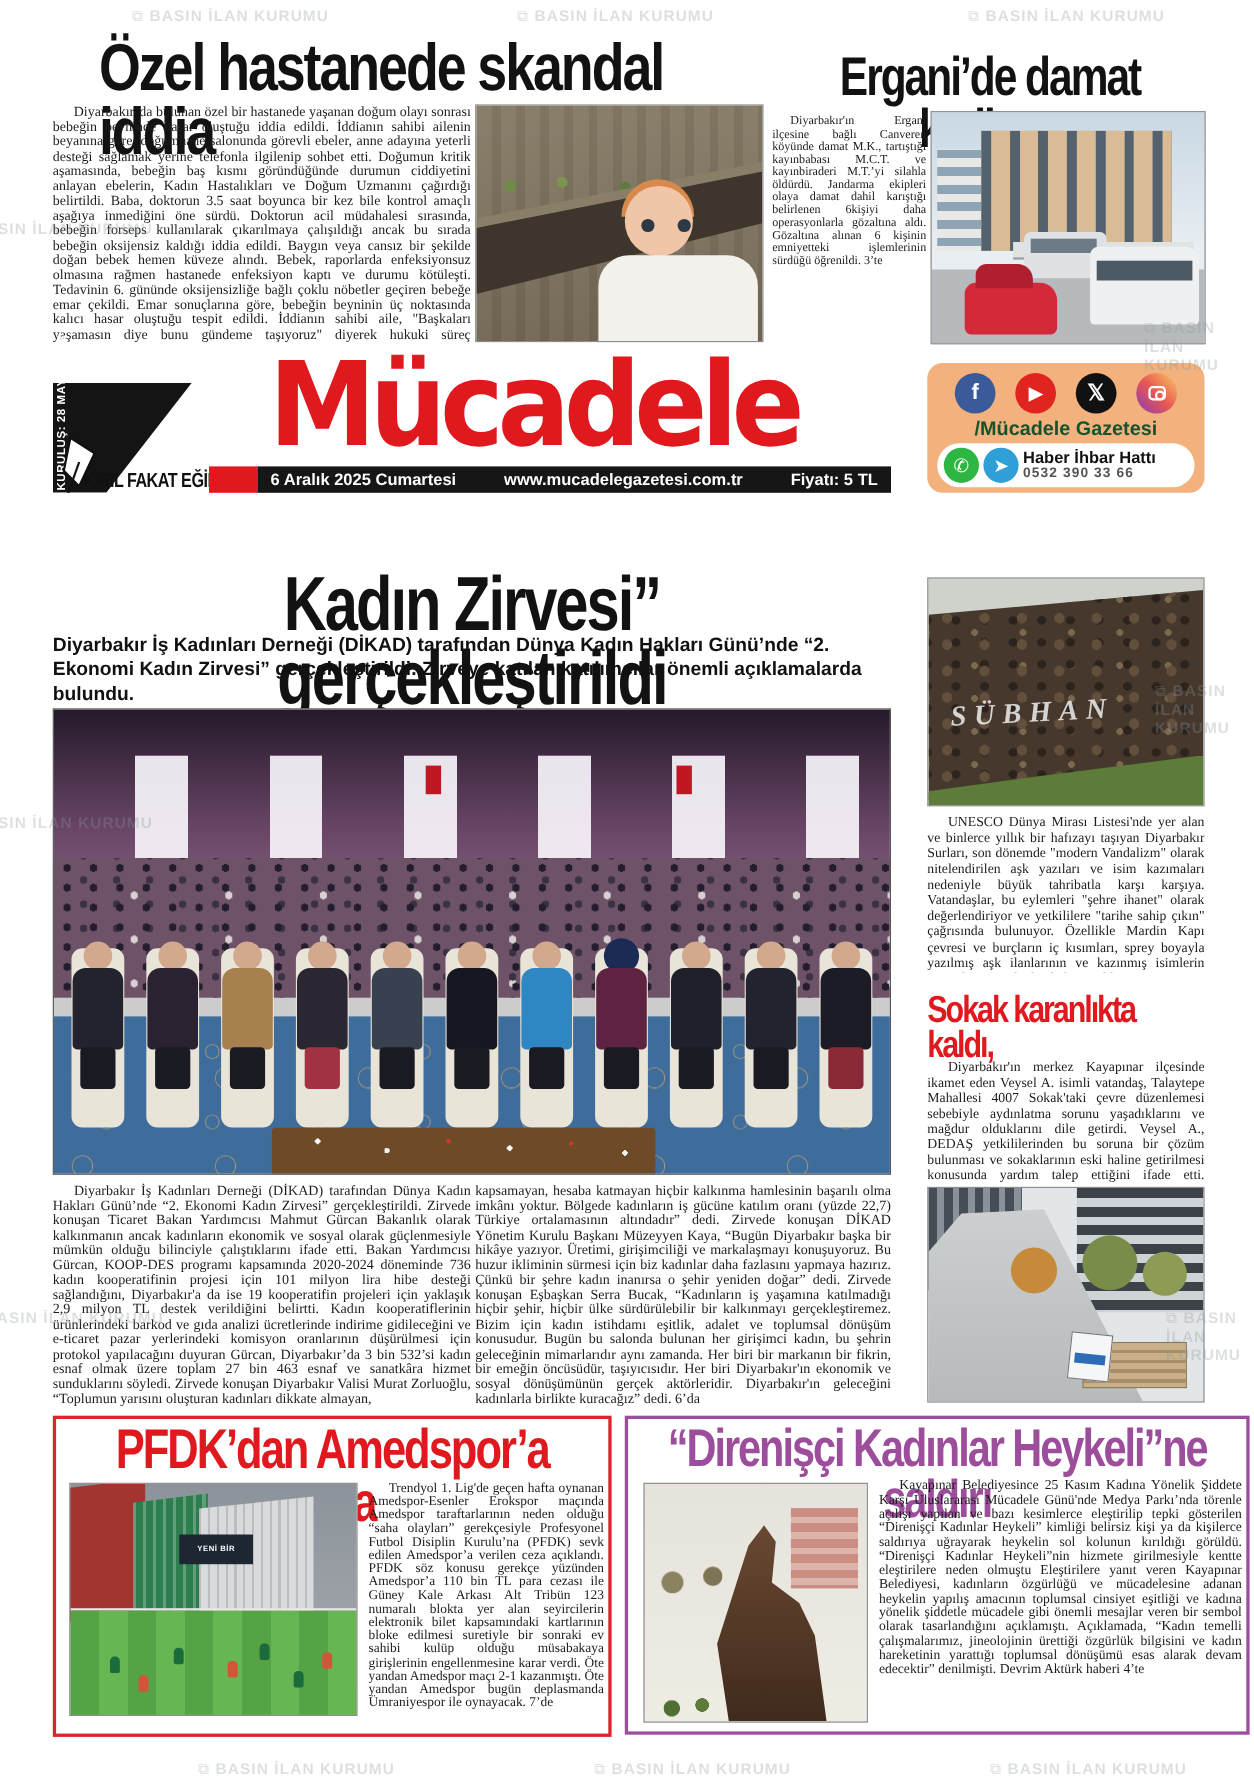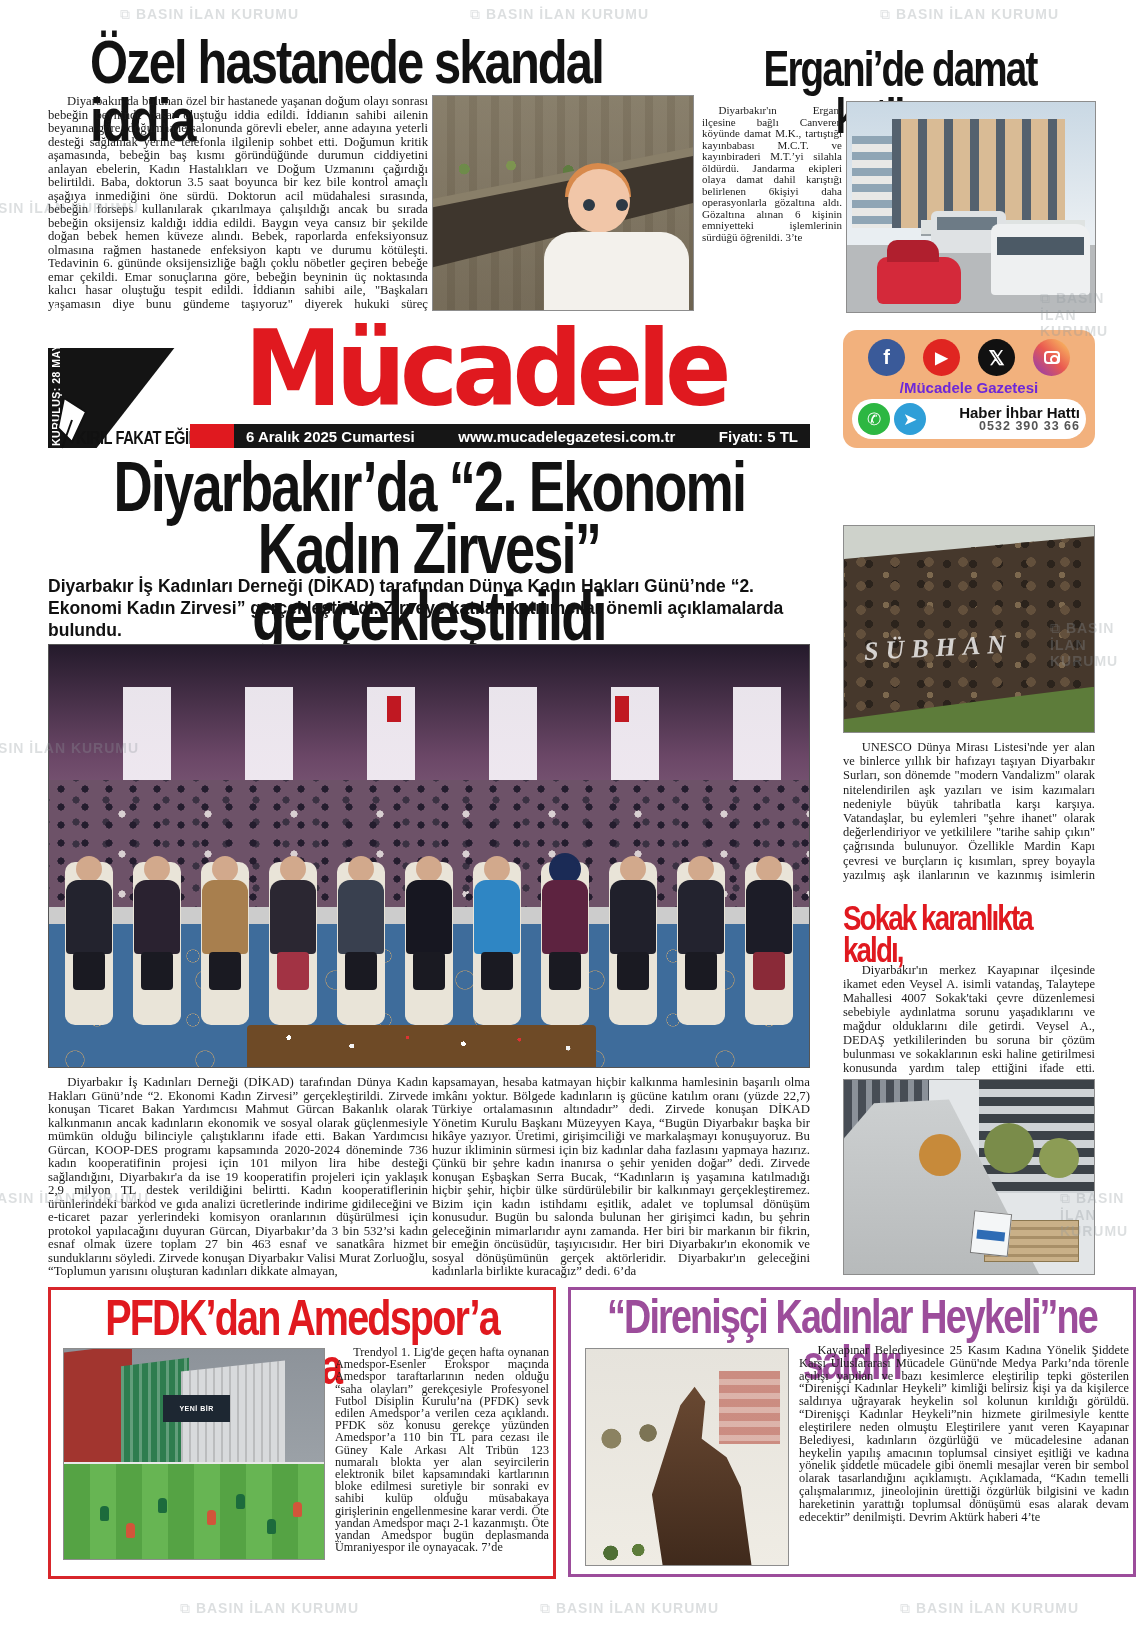--- a/index.html
+++ b/index.html
@@ -28,24 +28,24 @@
              font:800 100px "DejaVu Sans",sans-serif;letter-spacing:-6px;transform:scale(.98,1.06);transform-origin:center top;}
   #redsq{left:190px;top:424px;width:44px;height:24px;background:#e0191f;}
   #infobar{left:234px;top:424px;width:576px;height:24px;background:#161616;color:#fff;
            display:flex;align-items:center;justify-content:space-between;font-weight:bold;font-size:15px;padding:0 12px;}
   
   #socbox{left:843px;top:330px;width:252px;height:118px;background:#f2b17d;border-radius:14px;
           display:flex;flex-direction:column;align-items:center;padding-top:9px;}
   .srow{display:flex;gap:18px;}
   .sic{width:37px;height:37px;border-radius:50%;display:flex;align-items:center;justify-content:center;
        color:#fff;font-weight:bold;font-size:20px;}
-  #handle{font-weight:bold;font-size:15px;color:#6d28d9;margin:3px 0 3px;}
+  #handle{font-weight:bold;font-size:18px;color:#14532d;margin:3px 0 3px;}
   #tippill{background:#fff;border-radius:20px;width:234px;height:40px;display:flex;align-items:center;padding:0 6px;gap:4px;}
   .sic2{width:32px;height:32px;border-radius:50%;display:flex;align-items:center;justify-content:center;color:#fff;font-size:17px;}
-  #tiptext{flex:1;text-align:right;line-height:1.02;}
+  #tiptext{flex:1;text-align:left;line-height:1.02;}
   #tiptext .t1{font-weight:bold;font-size:15px;color:#111;}
   #tiptext .t2{font-weight:bold;font-size:12.5px;color:#555;letter-spacing:1px;}
   
   #boxL{left:48px;top:1287px;width:508px;height:292px;border:3px solid #d8262b;background:#fff;}
   #boxR{left:568px;top:1287px;width:568px;height:290px;border:3px solid #9c4d9b;background:#fff;}
   
   
   .bp-city{position:absolute;inset:0;background:
      repeating-linear-gradient(90deg,#b4ad9e 0 14px,#a79f8f 14px 22px),
      linear-gradient(#c2bcae,#a79f90);background-blend-mode:multiply;}
@@ -242,21 +242,20 @@
     <div id="tippill">
       <span class="sic2" style="background:#2db742;">✆</span>
       <span class="sic2" style="background:#2f9fd8;">➤</span>
       <span id="tiptext">
         <div class="t1">Haber İhbar Hattı</div>
         <div class="t2">0532 390 33 66</div>
       </span>
     </div>
   </div>
 
-  <div class="abs hl" style="left:48px;top:454px;width:762px;height:60px;font-size:59px;text-align:center;"><span class="condc">Diyarbakır’da “2. Ekonomi</span></div>
   <div class="abs hl" style="left:48px;top:516px;width:762px;height:60px;font-size:59px;text-align:center;"><span class="condc">Kadın Zirvesi” gerçekleştirildi</span></div>
   <div class="abs" style="left:48px;top:576px;width:762px;height:62px;font-weight:bold;font-size:17.5px;line-height:1.25;color:#111;">Diyarbakır İş Kadınları Derneği (DİKAD) tarafından Dünya Kadın Hakları Günü’nde “2. Ekonomi Kadın Zirvesi” gerçekleştirildi. Zirveye katılan katılımcılar önemli açıklamalarda bulundu.</div>
 
   <div class="photo" style="left:48px;top:644px;width:762px;height:424px;border:1px solid #555;">
     <div class="mp-hall"></div>
     <div class="mp-panels"></div>
     <span class="mp-flag" style="left:44.5%;"></span>
     <span class="mp-flag" style="left:74.5%;"></span>
     <div class="mp-crowd"></div>
     <div class="mp-carpet"></div>

